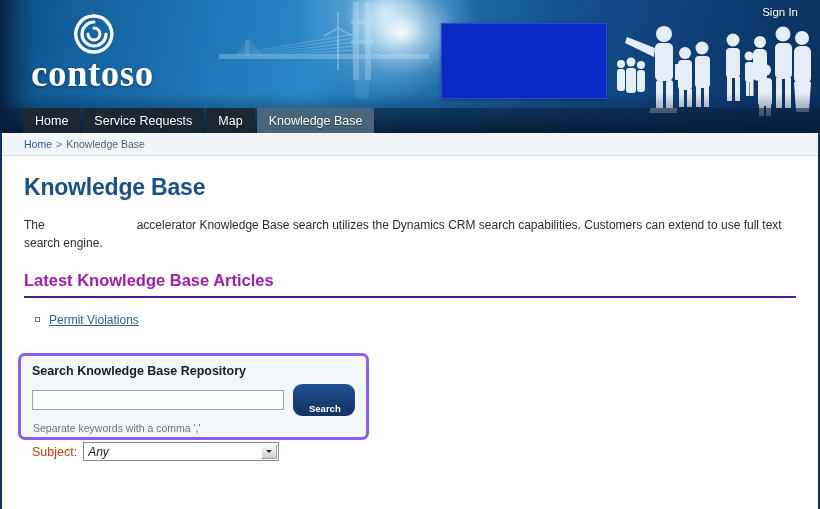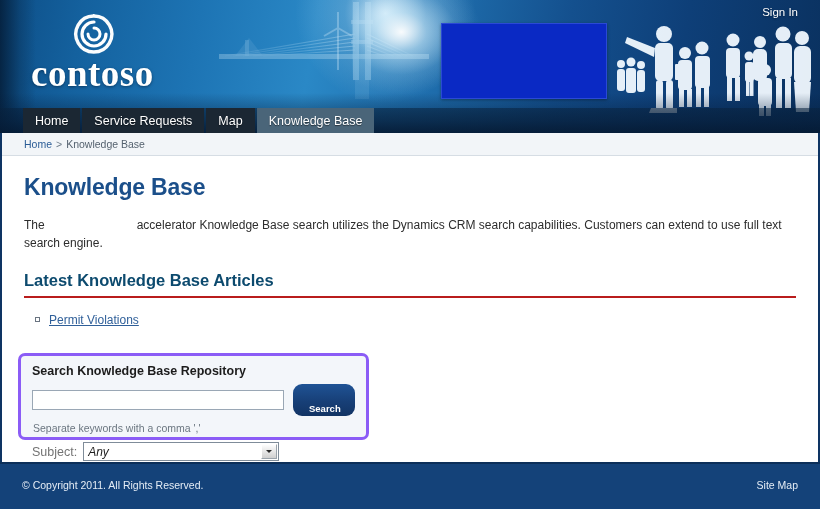--- a/index.html
+++ b/index.html
@@ -152,23 +152,23 @@
     max-width: 760px;
   }
   .intro .token-gap {
     display: inline-block;
     width: 92px;
   }
   .section-title {
     margin: 19px 0 0 0;
     font-size: 16.5px;
     font-weight: bold;
-    color: #0c4a6e;
+    color: #a21caf;
     padding-bottom: 6px;
-    border-bottom: 2px solid #b91c1c;
+    border-bottom: 2px solid #4c1d95;
     max-width: 774px;
   }
   .article-list {
     list-style: none;
     margin: 12px 0 0 0;
     padding: 0 0 0 11px;
   }
   .article-list li {
     position: relative;
     margin-bottom: 3px;
@@ -242,21 +242,21 @@
     font-size: 10.5px;
     color: #6b7680;
   }
   .sp-subject-row {
     display: flex;
     align-items: center;
     margin-top: 8px;
   }
   .sp-subject-label {
     font-size: 12.5px;
-    color: #737373;
+    color: #c2410c;
     margin-right: 6px;
   }
   .sp-select-wrap {
     position: relative;
     width: 196px; height: 19px;
     border: 1px solid #7f8c99;
     background: #ffffff;
     box-sizing: border-box;
     display: flex;
     align-items: center;
@@ -485,18 +485,14 @@
           <span class="sp-select-value">Any</span>
           <span class="sp-select-arrow"></span>
         </div>
       </div>
     </div>
   </div>
 
   <div class="edge-left"></div>
   <div class="edge-right"></div>
 
-  <div class="footer">
-    <span class="footer-copy">© Copyright 2011. All Rights Reserved.</span>
-    <a class="footer-link">Site Map</a>
-  </div>
 
 </div>
 
 </body></html>

